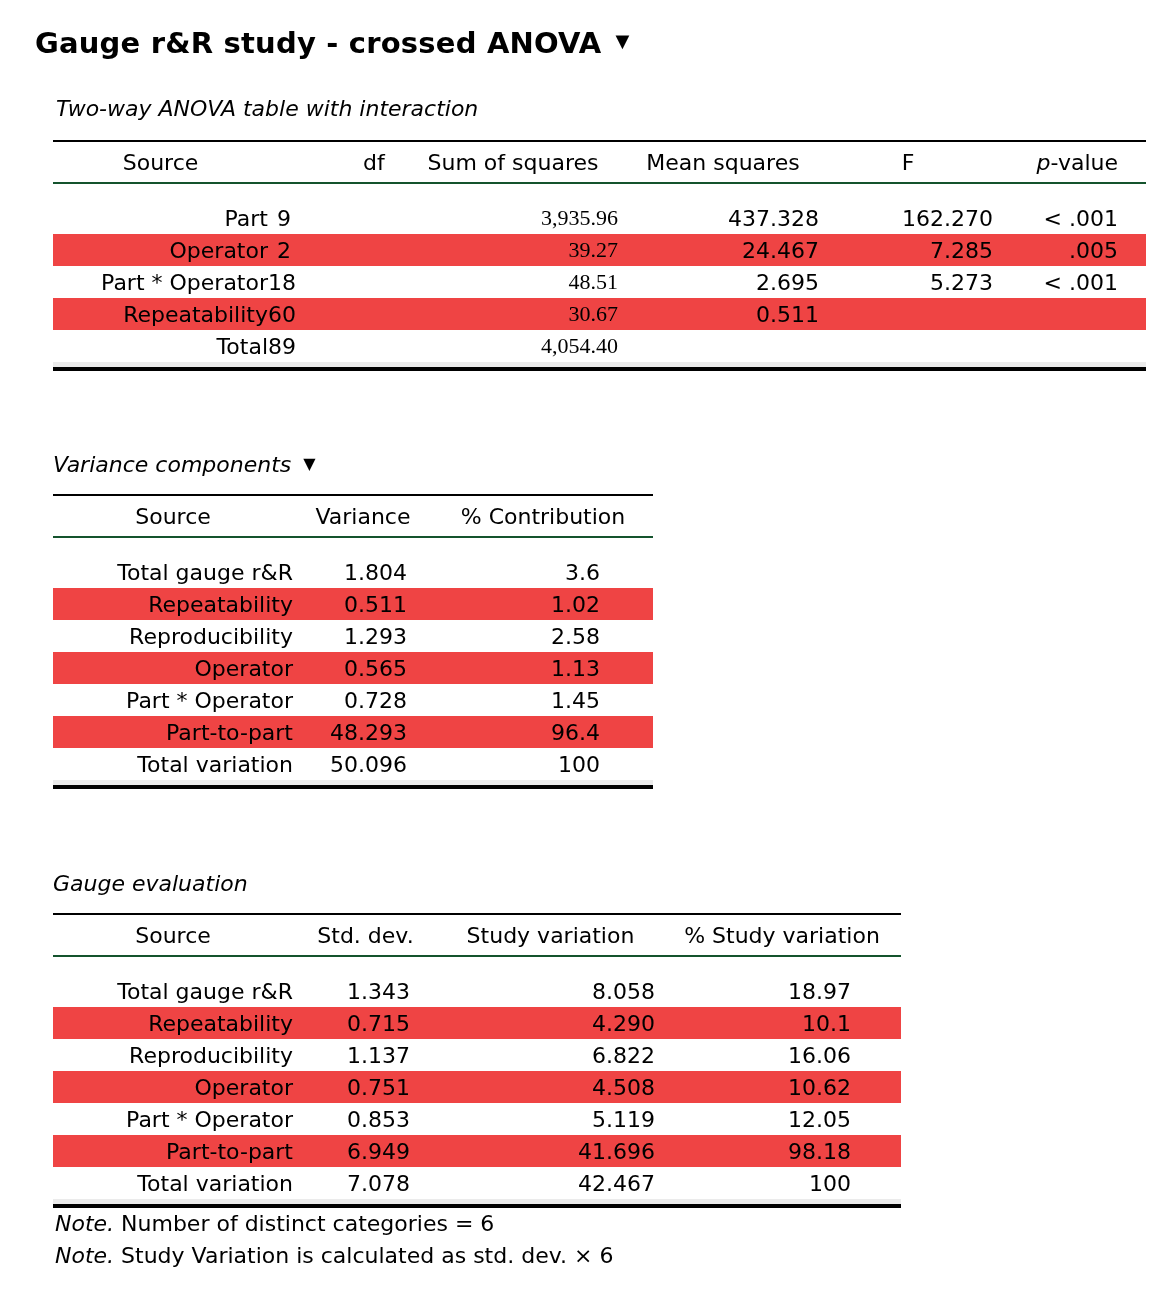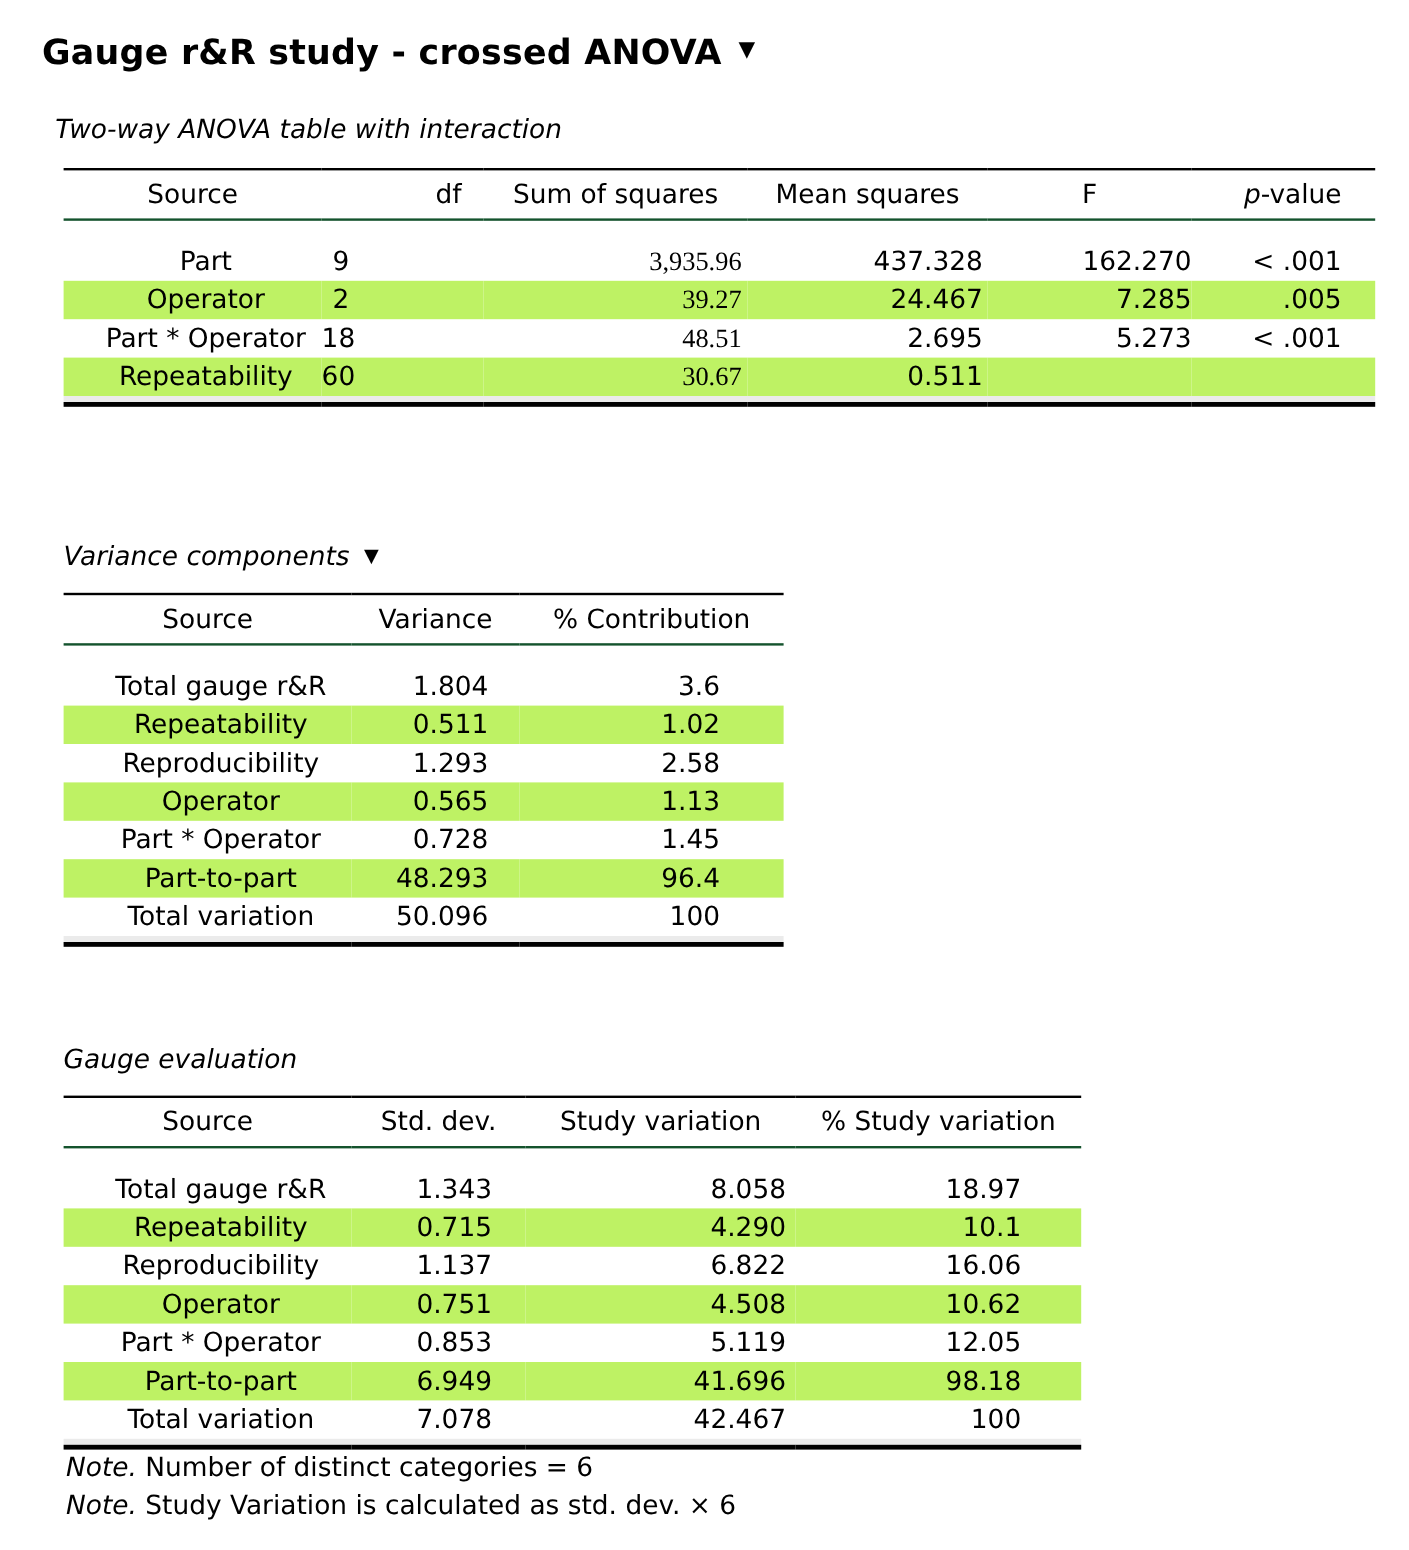--- a/index.html
+++ b/index.html
@@ -24,25 +24,25 @@
     position: absolute; border-collapse: collapse; font-size: 22px;
     table-layout: fixed;
   }
   table.res thead th {
     font-weight: normal; height: 40px; padding: 0;
     border-top: 2px solid #000; border-bottom: 2px solid #14532d;
     text-align: center; white-space: nowrap;
   }
   table.res tbody tr.spacer td { height: 18px; padding: 0; }
   table.res tbody tr.row td { height: 32px; padding: 0; white-space: nowrap; }
-  table.res tbody tr.row.shade td { background: #bef264; }
+  table.res tbody tr.row.shade td { background: #ef4444; }
   table.res tbody tr.tail td {
     height: 5px; padding: 0; background: #ebebeb; border-bottom: 4px solid #000;
   }
-  td.lbl { text-align: center; padding-left: 22px !important; }
+  td.lbl { text-align: right; padding-left: 22px !important; }
   td.num { text-align: right; }
   .it { font-style: italic; }
 
   
   #anova { left: 53px; top: 140px; width: 1093px; }
   #anova col.c1 { width: 215px; }
   #anova col.c2 { width: 135px; }
   #anova col.c3 { width: 220px; }
   #anova col.c4 { width: 200px; }
   #anova col.c5 { width: 170px; }
@@ -76,21 +76,21 @@
   .note { position: absolute; left: 55px; font-size: 22px; white-space: nowrap; }
   .note .it { font-style: italic; }
 </style>
 </head>
 <body>
 
 <div class="title">
   <span>Gauge r&amp;R study - crossed ANOVA</span><span class="caret">▼</span>
 </div>
 
-<div class="caption" style="left:46px; top:96px;">Two-way ANOVA table with interaction</div>
+<div class="caption" style="left:56px; top:96px;">Two-way ANOVA table with interaction</div>
 <table class="res" id="anova">
   <colgroup>
       <col class="c1">
       <col class="c2">
       <col class="c3">
       <col class="c4">
       <col class="c5">
       <col class="c6">
     </colgroup>
   <thead>
@@ -132,20 +132,28 @@
       <td class="num d6">&lt; .001</td>
     </tr>
     <tr class="row shade">
       <td class="lbl">Repeatability</td>
       <td class="num d2">60</td>
       <td class="num d3">30.67</td>
       <td class="num d4">0.511</td>
       <td class="num d5"></td>
       <td class="num d6"></td>
     </tr>
+    <tr class="row">
+      <td class="lbl">Total</td>
+      <td class="num d2">89</td>
+      <td class="num d3">4,054.40</td>
+      <td class="num d4"></td>
+      <td class="num d5"></td>
+      <td class="num d6"></td>
+    </tr>
     <tr class="tail">
         <td colspan="6"></td>
       </tr>
   </tbody>
 </table>
 
 <div class="caption" style="left:53px; top:452px;">
   <span>Variance components</span><span class="caret">▼</span>
 </div>
 <table class="res" id="varcomp">

